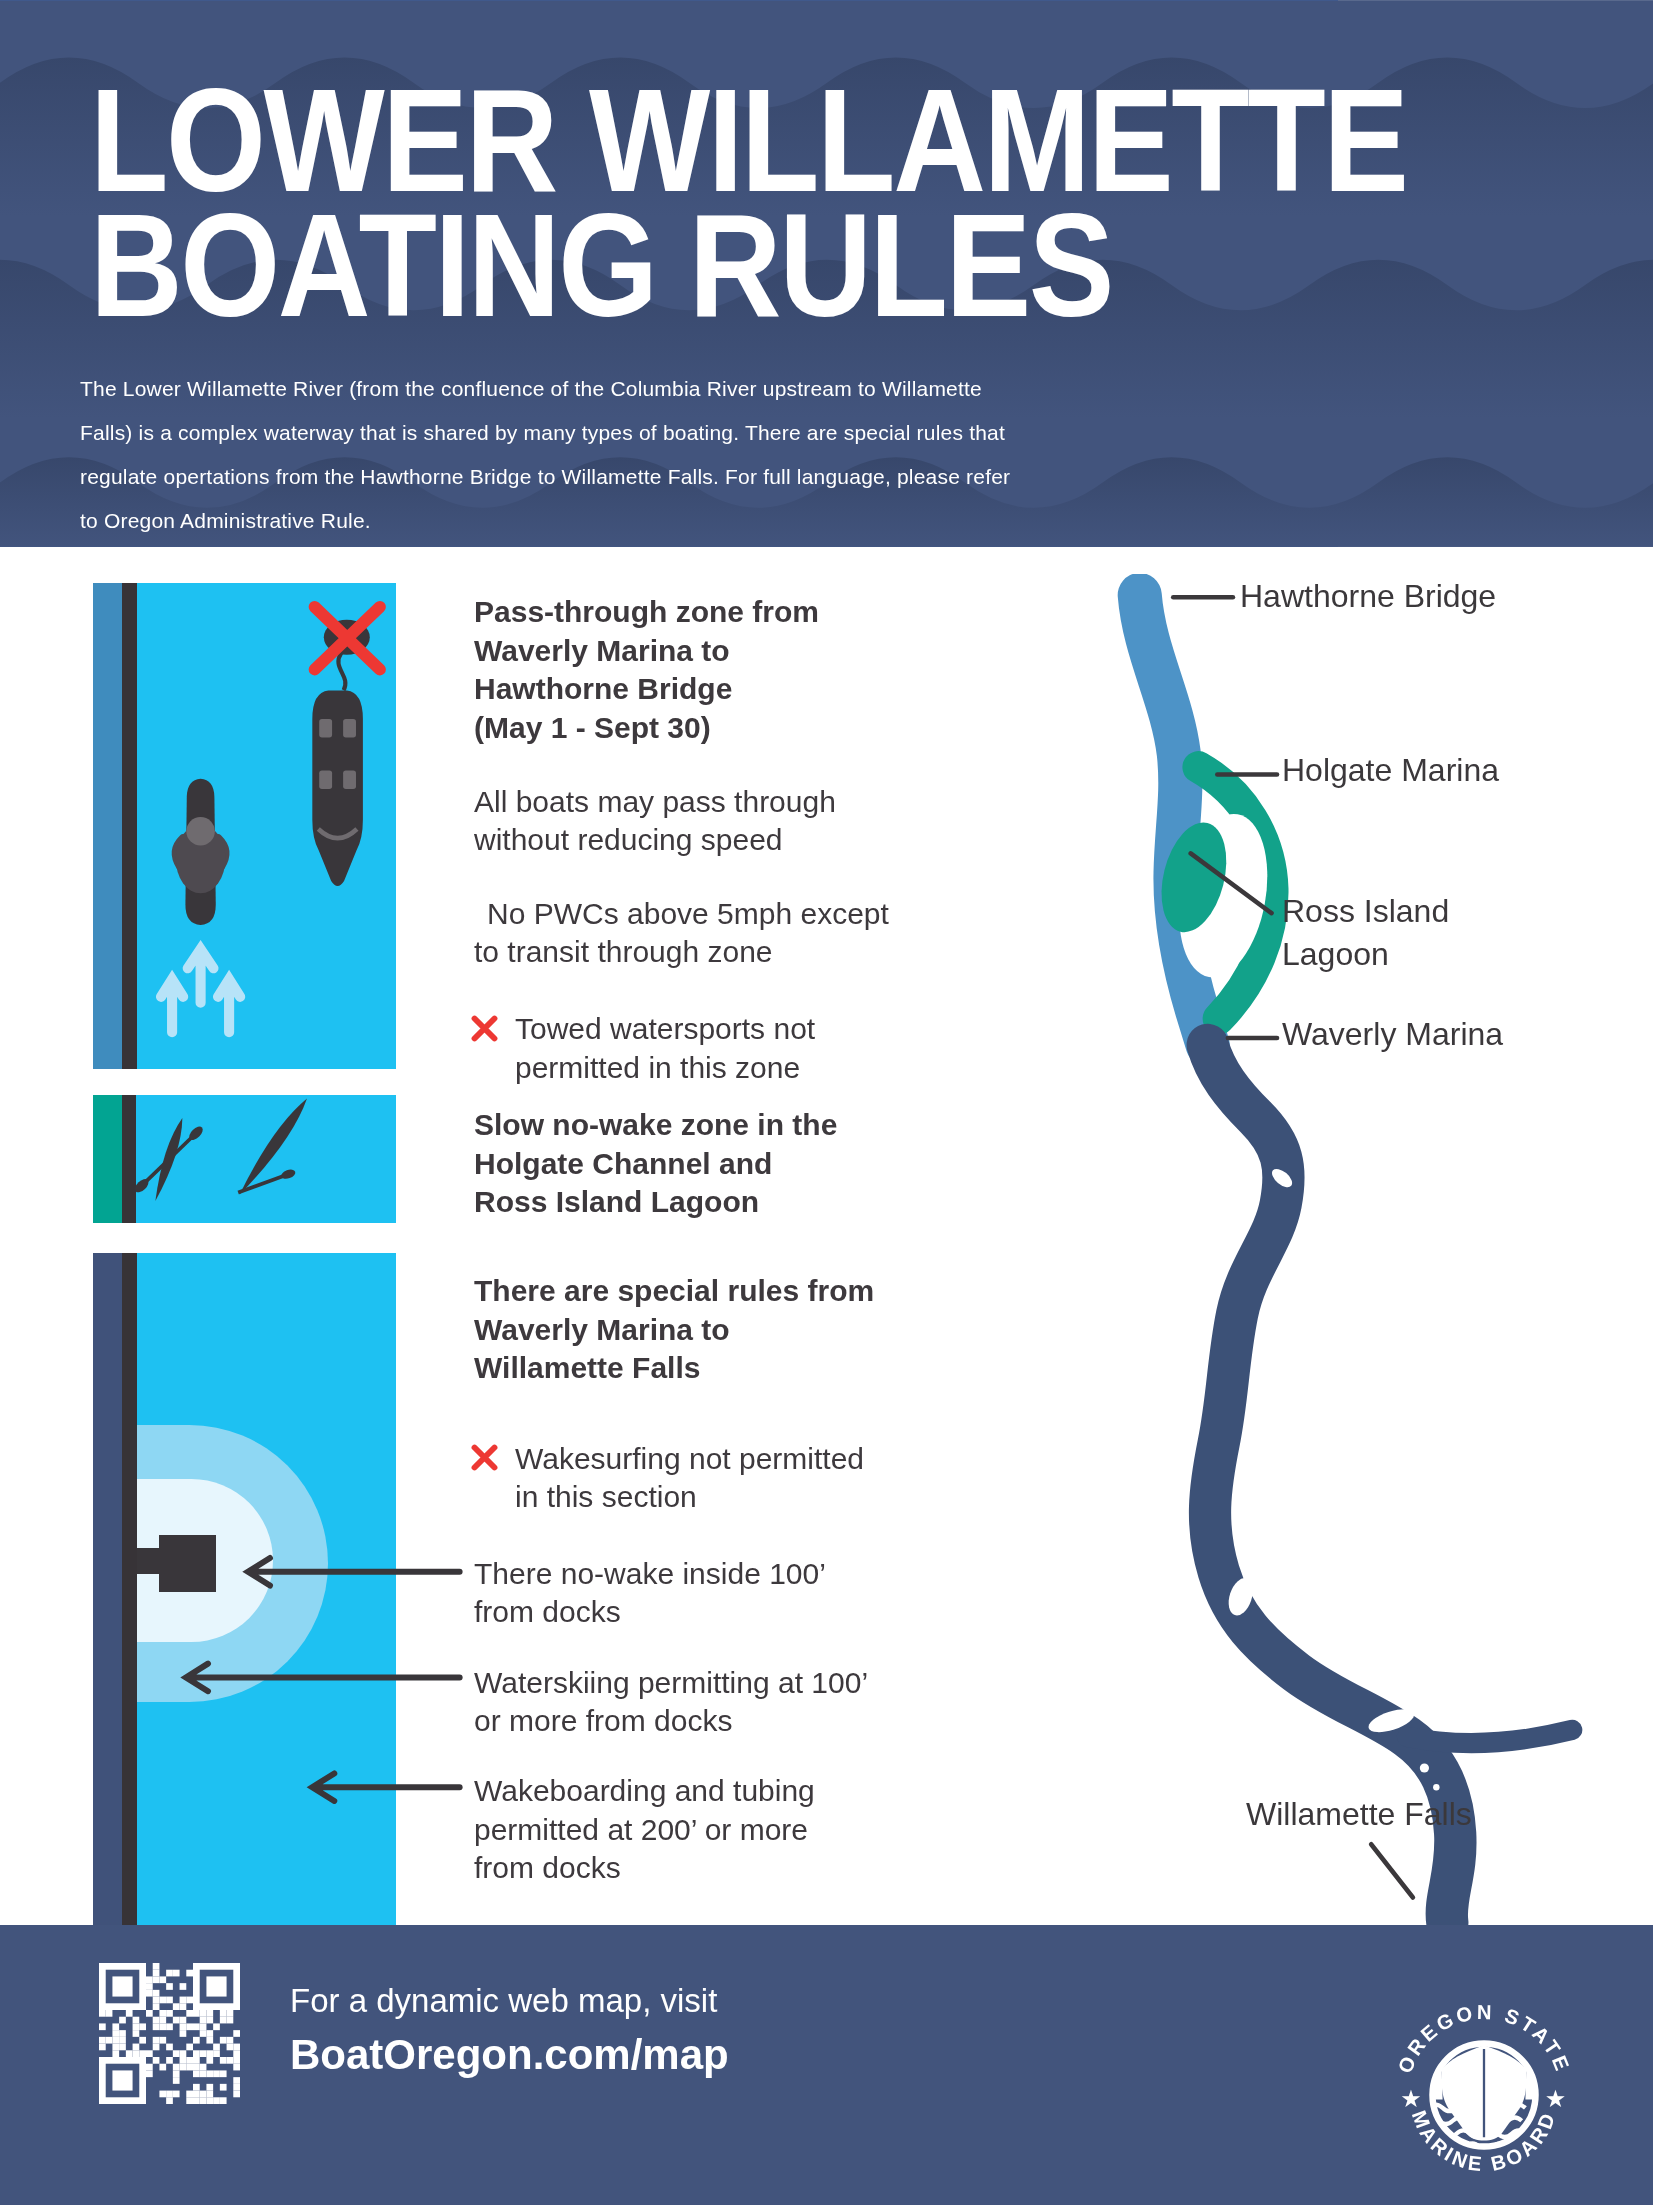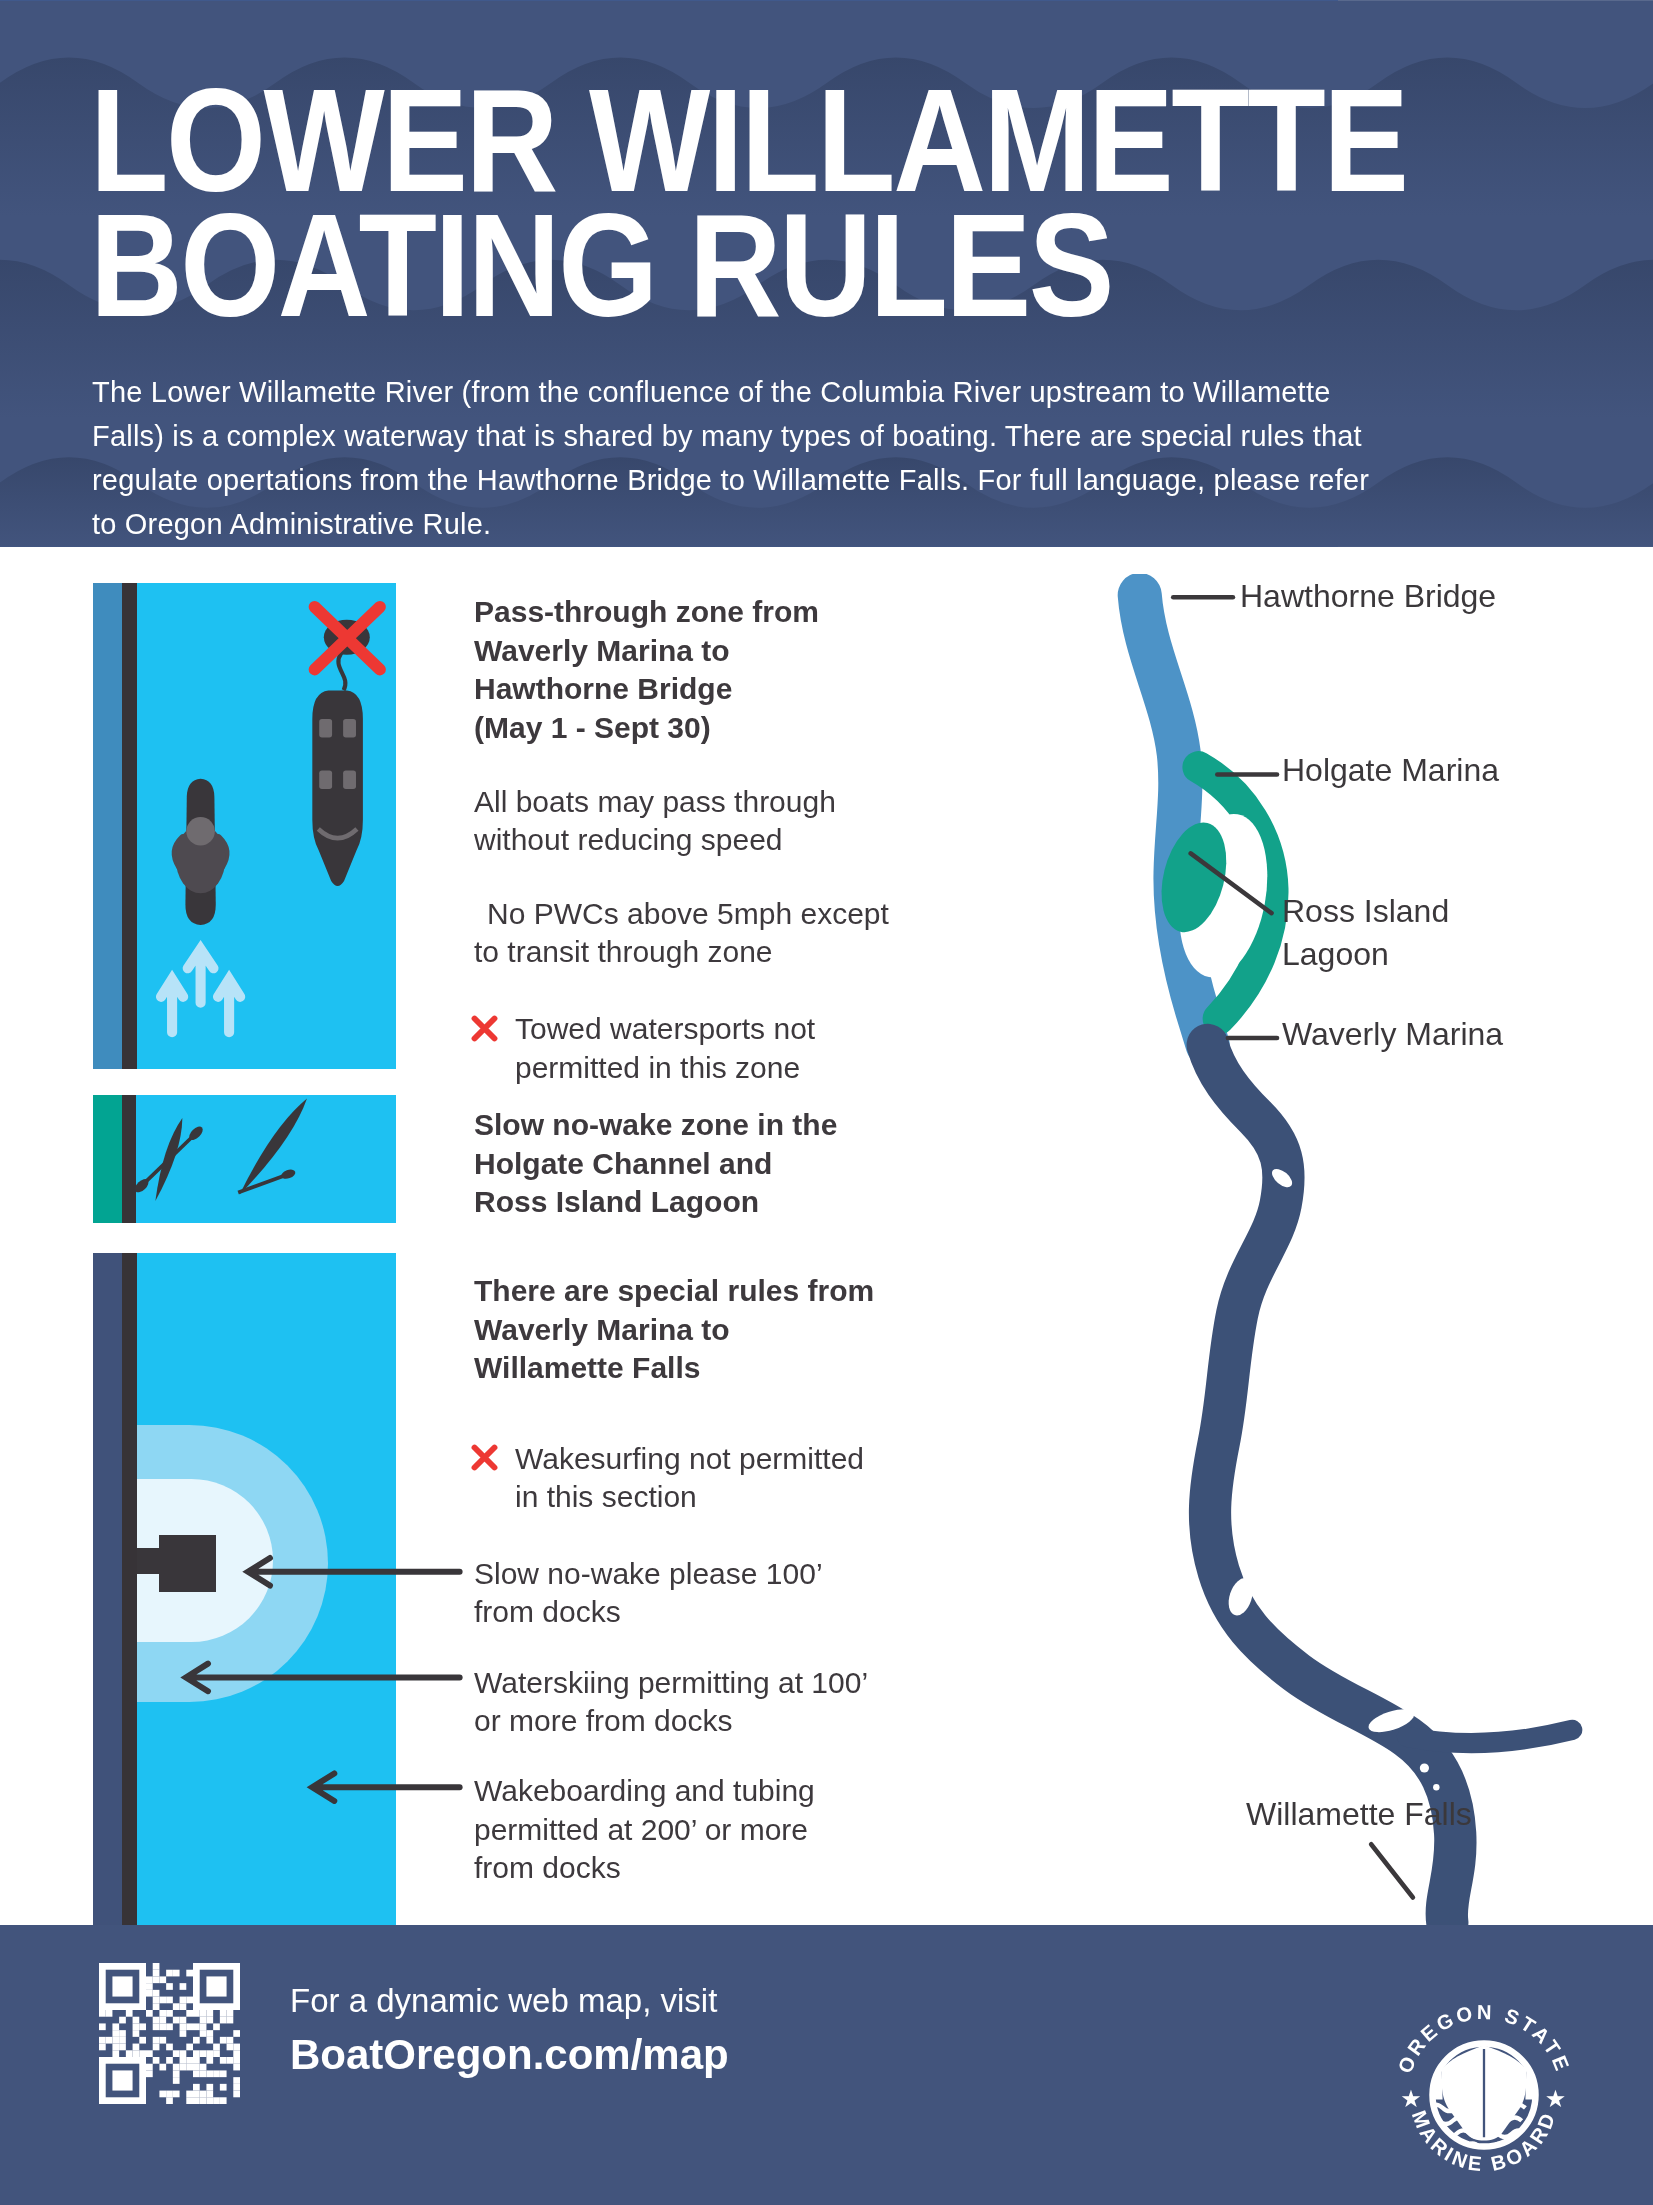--- a/index.html
+++ b/index.html
@@ -4,21 +4,21 @@
 <style>
   html,body{margin:0;padding:0;background:#fff;}
   .poster{position:relative;width:1654px;height:2205px;background:#ffffff;overflow:hidden;
           font-family:"Liberation Sans", sans-serif;}
   .abs{position:absolute;}
   
   .header{position:absolute;left:0;top:0;width:1338px;height:547px;background:#3b82f6;}
   .title-line{position:absolute;left:90px;color:#ffffff;font-weight:bold;font-size:146px;
               line-height:1;letter-spacing:-2.8px;transform:scaleX(0.88);transform-origin:0 0;
               white-space:nowrap;}
-  .intro-line{position:absolute;left:92px;color:#ffffff;font-size:29px;line-height:1;
+  .intro-line{position:absolute;left:80px;color:#ffffff;font-size:21px;line-height:1;
               white-space:nowrap;letter-spacing:0.2px;}
   
   .panel{position:absolute;left:93px;width:303px;background:#1EC1F2;}
   .stripe{position:absolute;top:0;height:100%;}
   
   .h-line{position:absolute;font-size:30px;font-weight:bold;color:#3D393D;white-space:nowrap;line-height:1;}
   .b-line{position:absolute;font-size:30px;color:#3D393D;white-space:nowrap;line-height:1;}
   .m-label{position:absolute;font-size:32px;color:#3B383B;white-space:nowrap;line-height:1;}
   .x-icon{position:absolute;width:29px;height:29px;}
   
@@ -171,21 +171,21 @@
   </svg>
 
   <div class="h-line" style="left:474px;top:1276px;">There are special rules from</div>
   <div class="h-line" style="left:474px;top:1315px;">Waverly Marina to</div>
   <div class="h-line" style="left:474px;top:1353px;">Willamette Falls</div>
   <svg class="x-icon" style="left:470px;top:1443px;" viewBox="0 0 64 64">
     <path d="M10,10 L54,54 M54,10 L10,54" stroke="#ED3833" stroke-width="13" stroke-linecap="round"></path>
   </svg>
   <div class="b-line" style="left:515px;top:1444px;">Wakesurfing not permitted</div>
   <div class="b-line" style="left:515px;top:1482px;">in this section</div>
-  <div class="b-line" style="left:474px;top:1559px;">Slow no-wake please 100’</div>
+  <div class="b-line" style="left:474px;top:1559px;">There no-wake inside 100’</div>
   <div class="b-line" style="left:474px;top:1597px;">from docks</div>
   <div class="b-line" style="left:474px;top:1668px;">Waterskiing permitting at 100’</div>
   <div class="b-line" style="left:474px;top:1706px;">or more from docks</div>
   <div class="b-line" style="left:474px;top:1776px;">Wakeboarding and tubing</div>
   <div class="b-line" style="left:474px;top:1815px;">permitted at 200’ or more</div>
   <div class="b-line" style="left:474px;top:1853px;">from docks</div>
 
   <svg class="abs" style="left:1103px;top:574px;" width="528" height="1355" viewBox="0 0 1150 2950">
 
     <path d="M80,45 C90,170 150,270 165,390 C175,480 160,550 158,650 C156,750 175,850 205,950 L228,1025" stroke="#4D93C7" stroke-width="96" stroke-linecap="round" stroke-linejoin="round" fill="none"></path>

